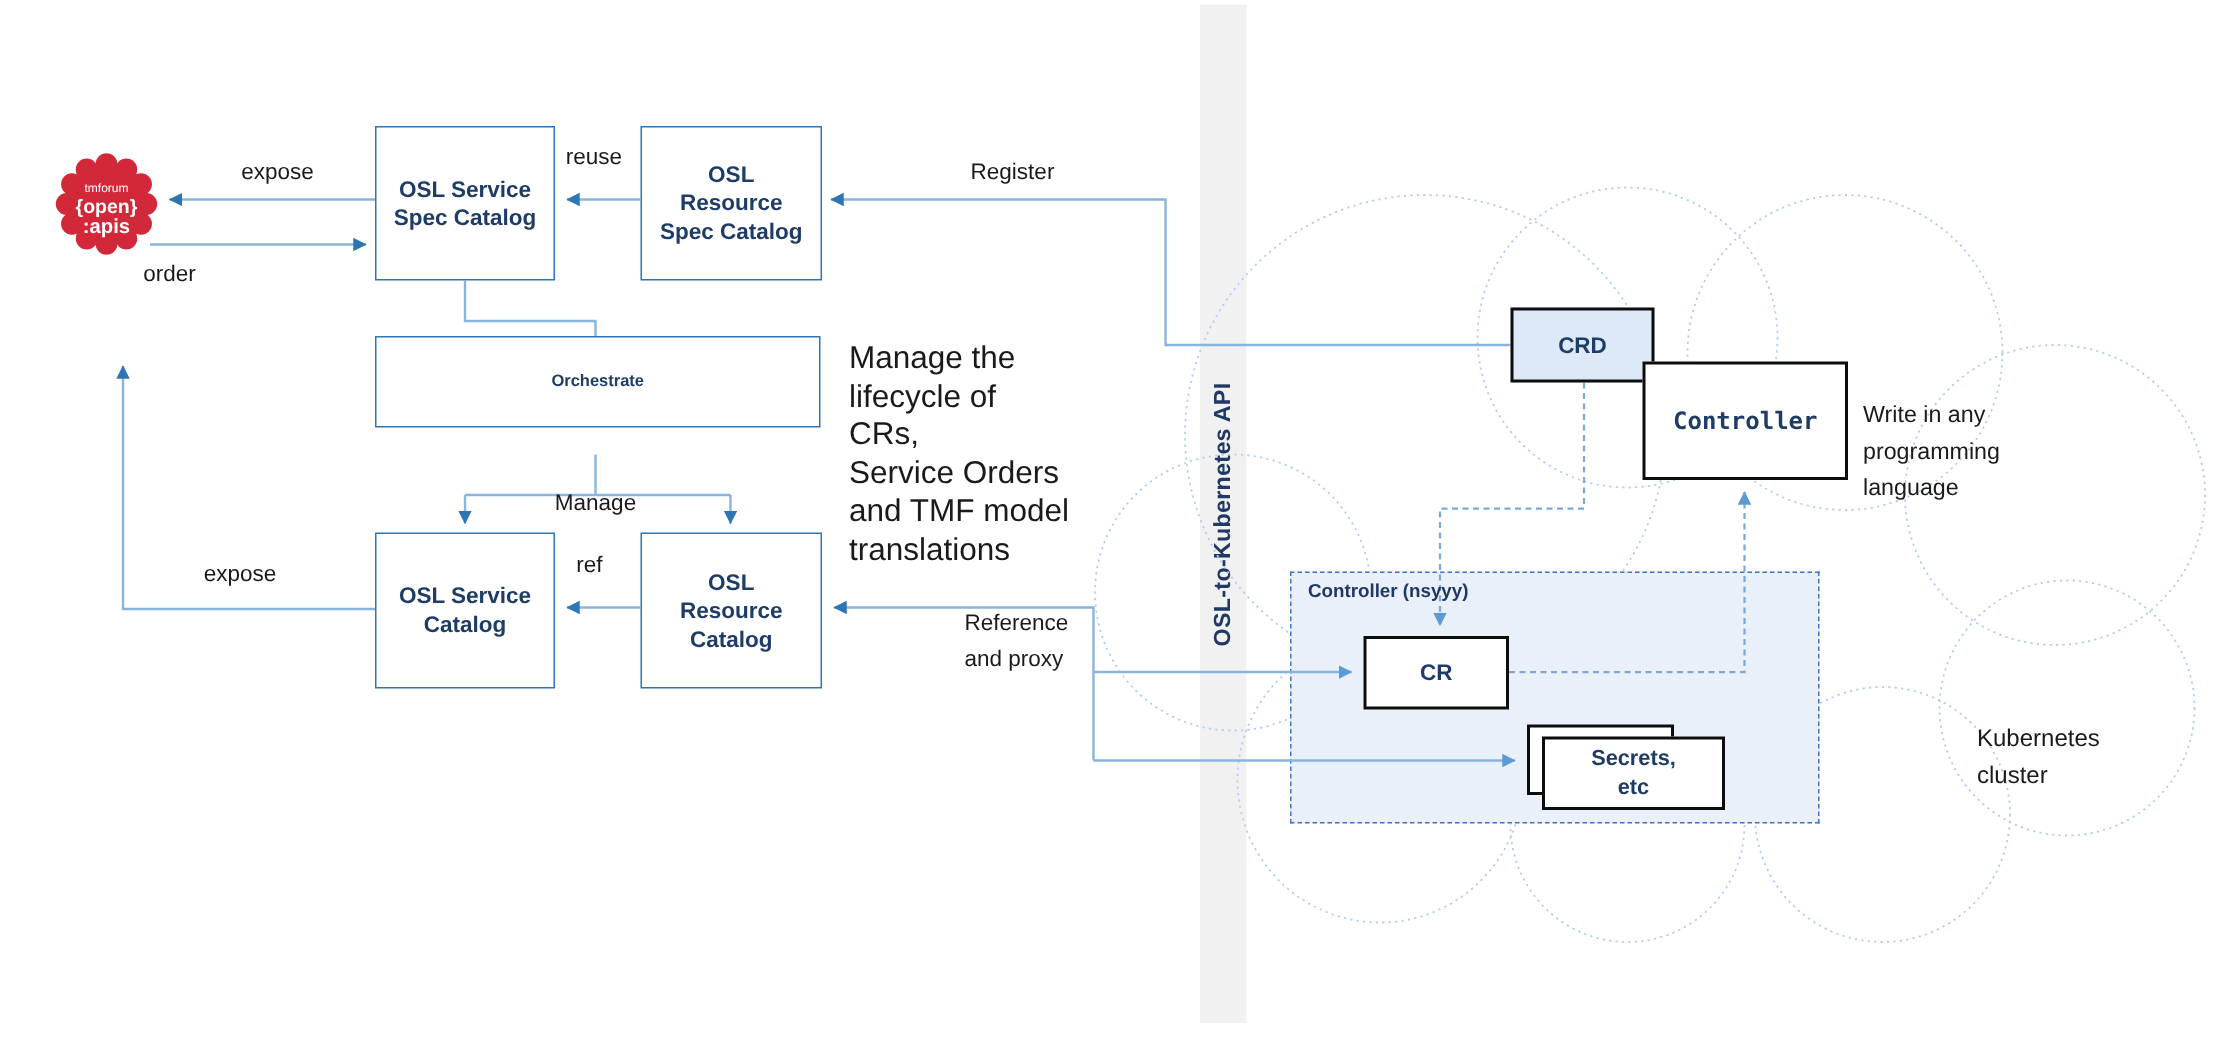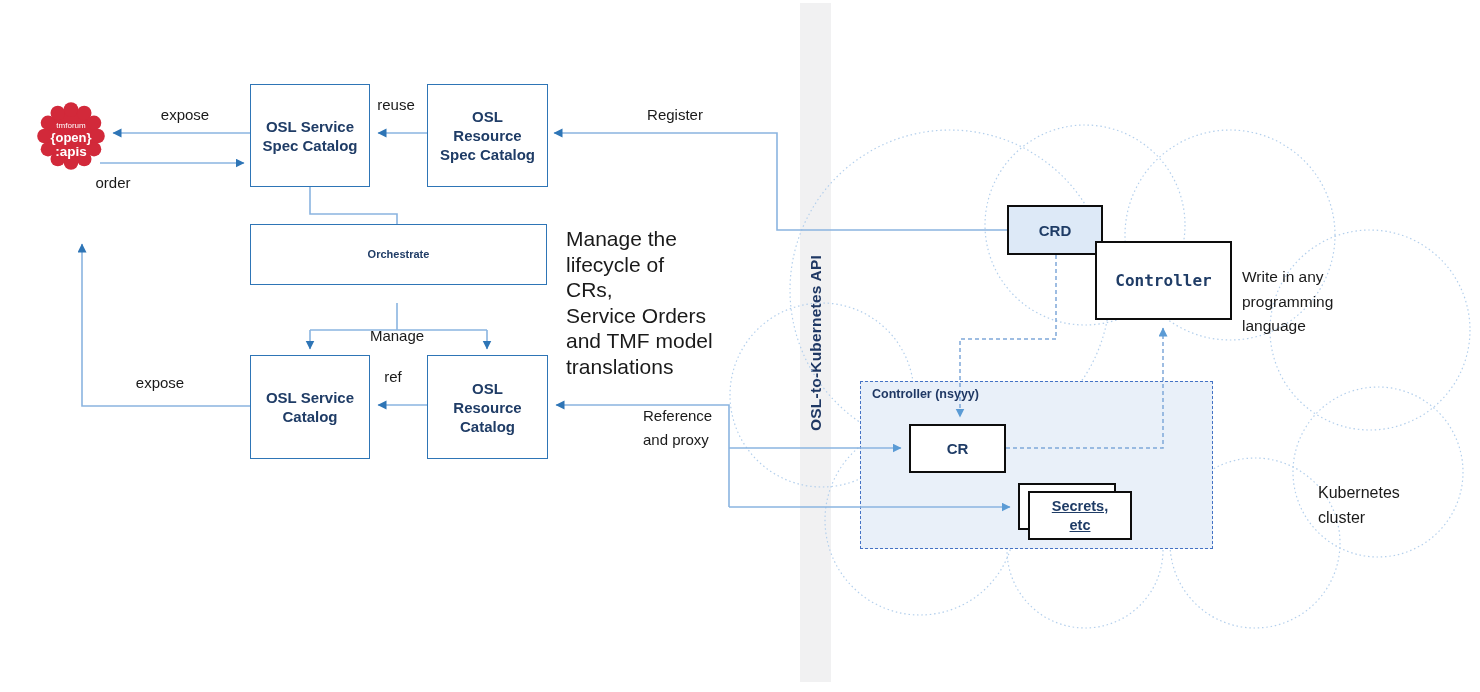--- a/index.html
+++ b/index.html
@@ -30,21 +30,21 @@
   .box-sspec{left:250px;top:84px;width:120px;height:103px;}
   .box-rspec{left:427px;top:84px;width:121px;height:103px;}
   .box-orch{left:250px;top:224px;width:297px;height:61px;font-size:11px;}
   .box-scat{left:250px;top:355px;width:120px;height:104px;}
   .box-rcat{left:427px;top:355px;width:121px;height:104px;}
   .box-crd{left:1007px;top:205px;width:96px;height:50px;background:#dde9f7;}
   .box-ctrl{left:1095px;top:241px;width:137px;height:79px;
             font-family:"DejaVu Sans Mono",monospace;font-size:16px;}
   .box-cr{left:909px;top:424px;width:97px;height:49px;}
   .box-sec-back{left:1018px;top:483px;width:98px;height:47px;}
-  .box-sec-front{left:1028px;top:491px;width:104px;height:49px;font-size:14.5px;text-decoration:underline;}
+  .box-sec-front{left:1028px;top:491px;width:122px;height:49px;font-size:14.5px;}
   
   .lbl{font-size:15px;color:#1a1a1a;z-index:6;white-space:pre-line;}
   .ctr{text-align:center;}
   .lbl-expose-top{left:130px;top:106px;width:110px;}
   .lbl-order{left:63px;top:174px;width:100px;}
   .lbl-reuse{left:370px;top:96px;width:52px;}
   .lbl-register{left:620px;top:106px;width:110px;}
   .lbl-manage{left:347px;top:327px;width:100px;}
   .lbl-ref{left:375px;top:368px;width:36px;}
   .lbl-expose-bot{left:105px;top:374px;width:110px;}

